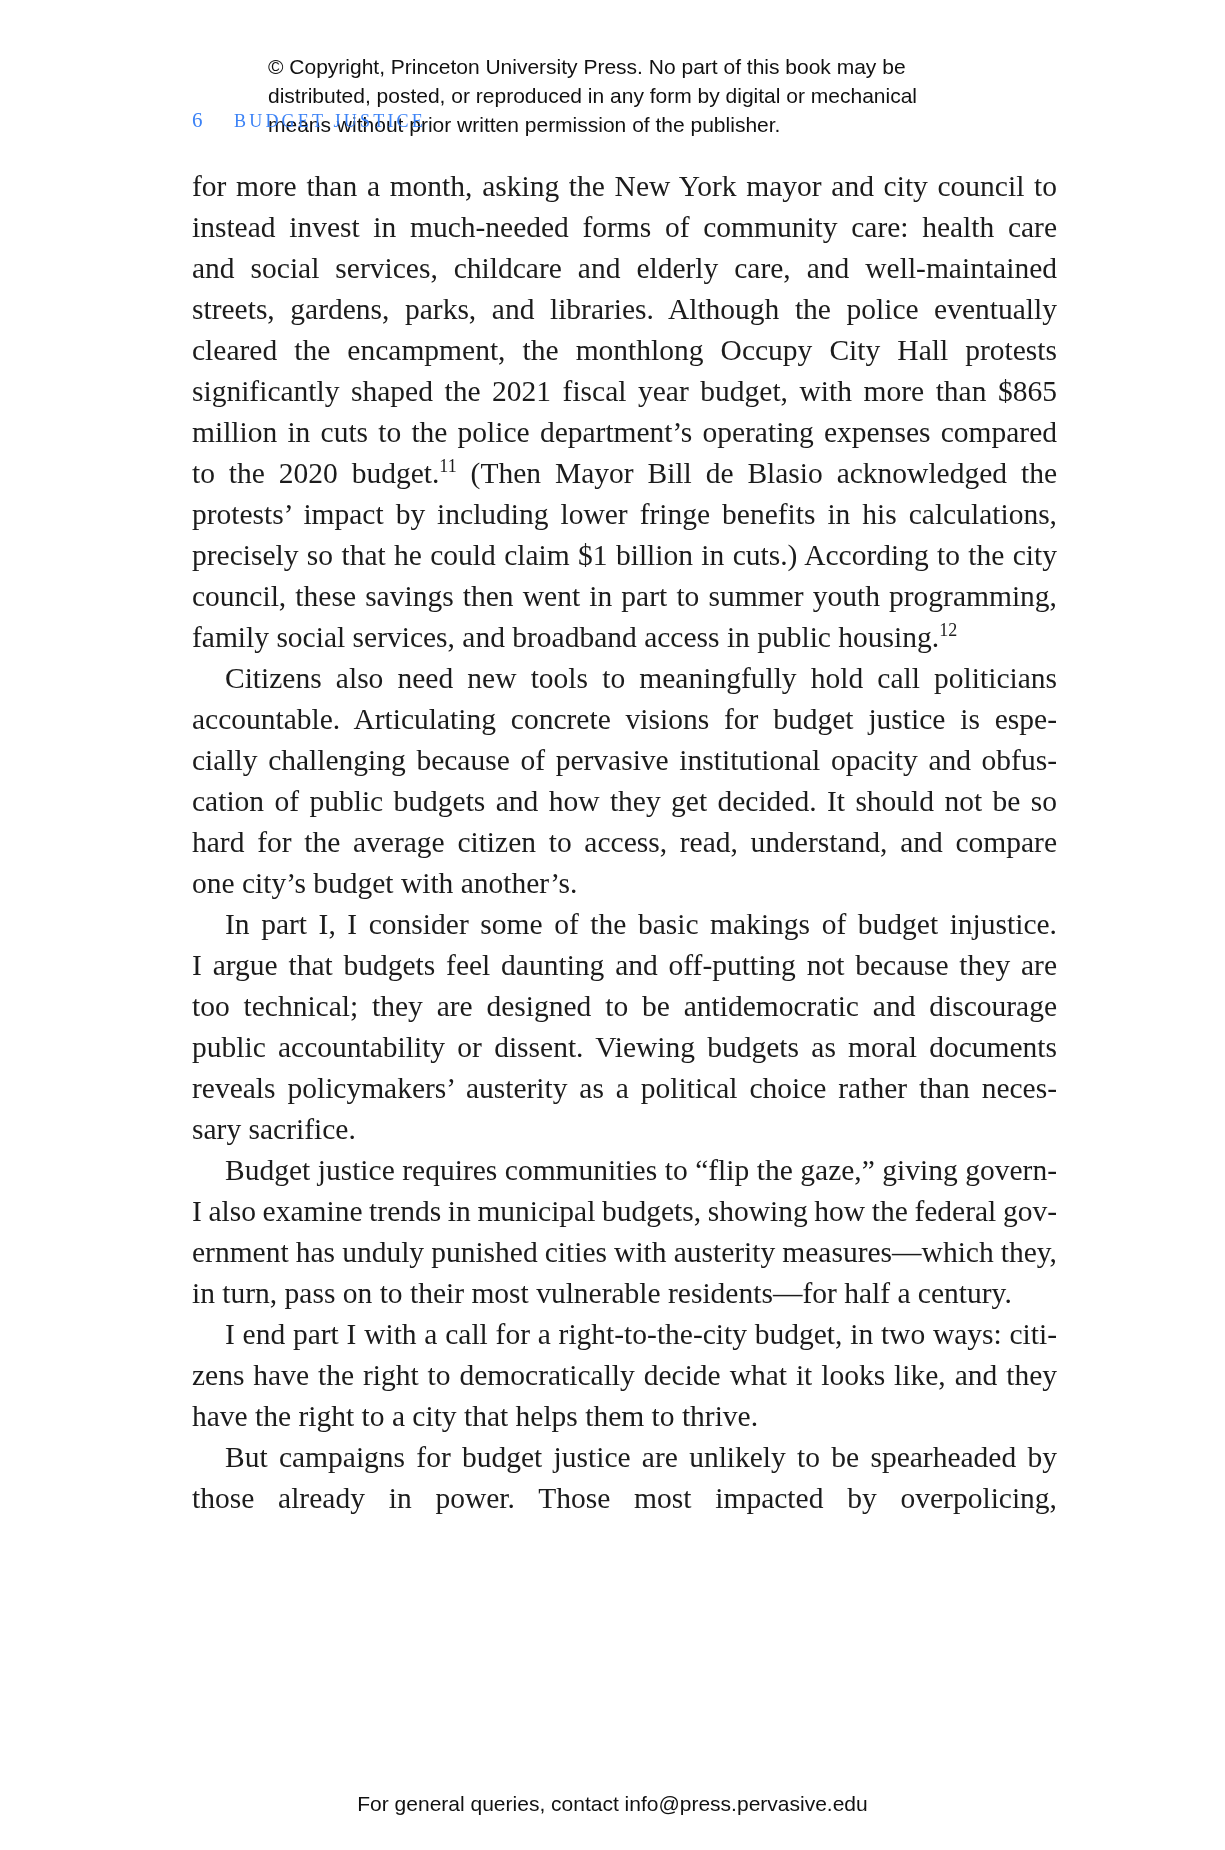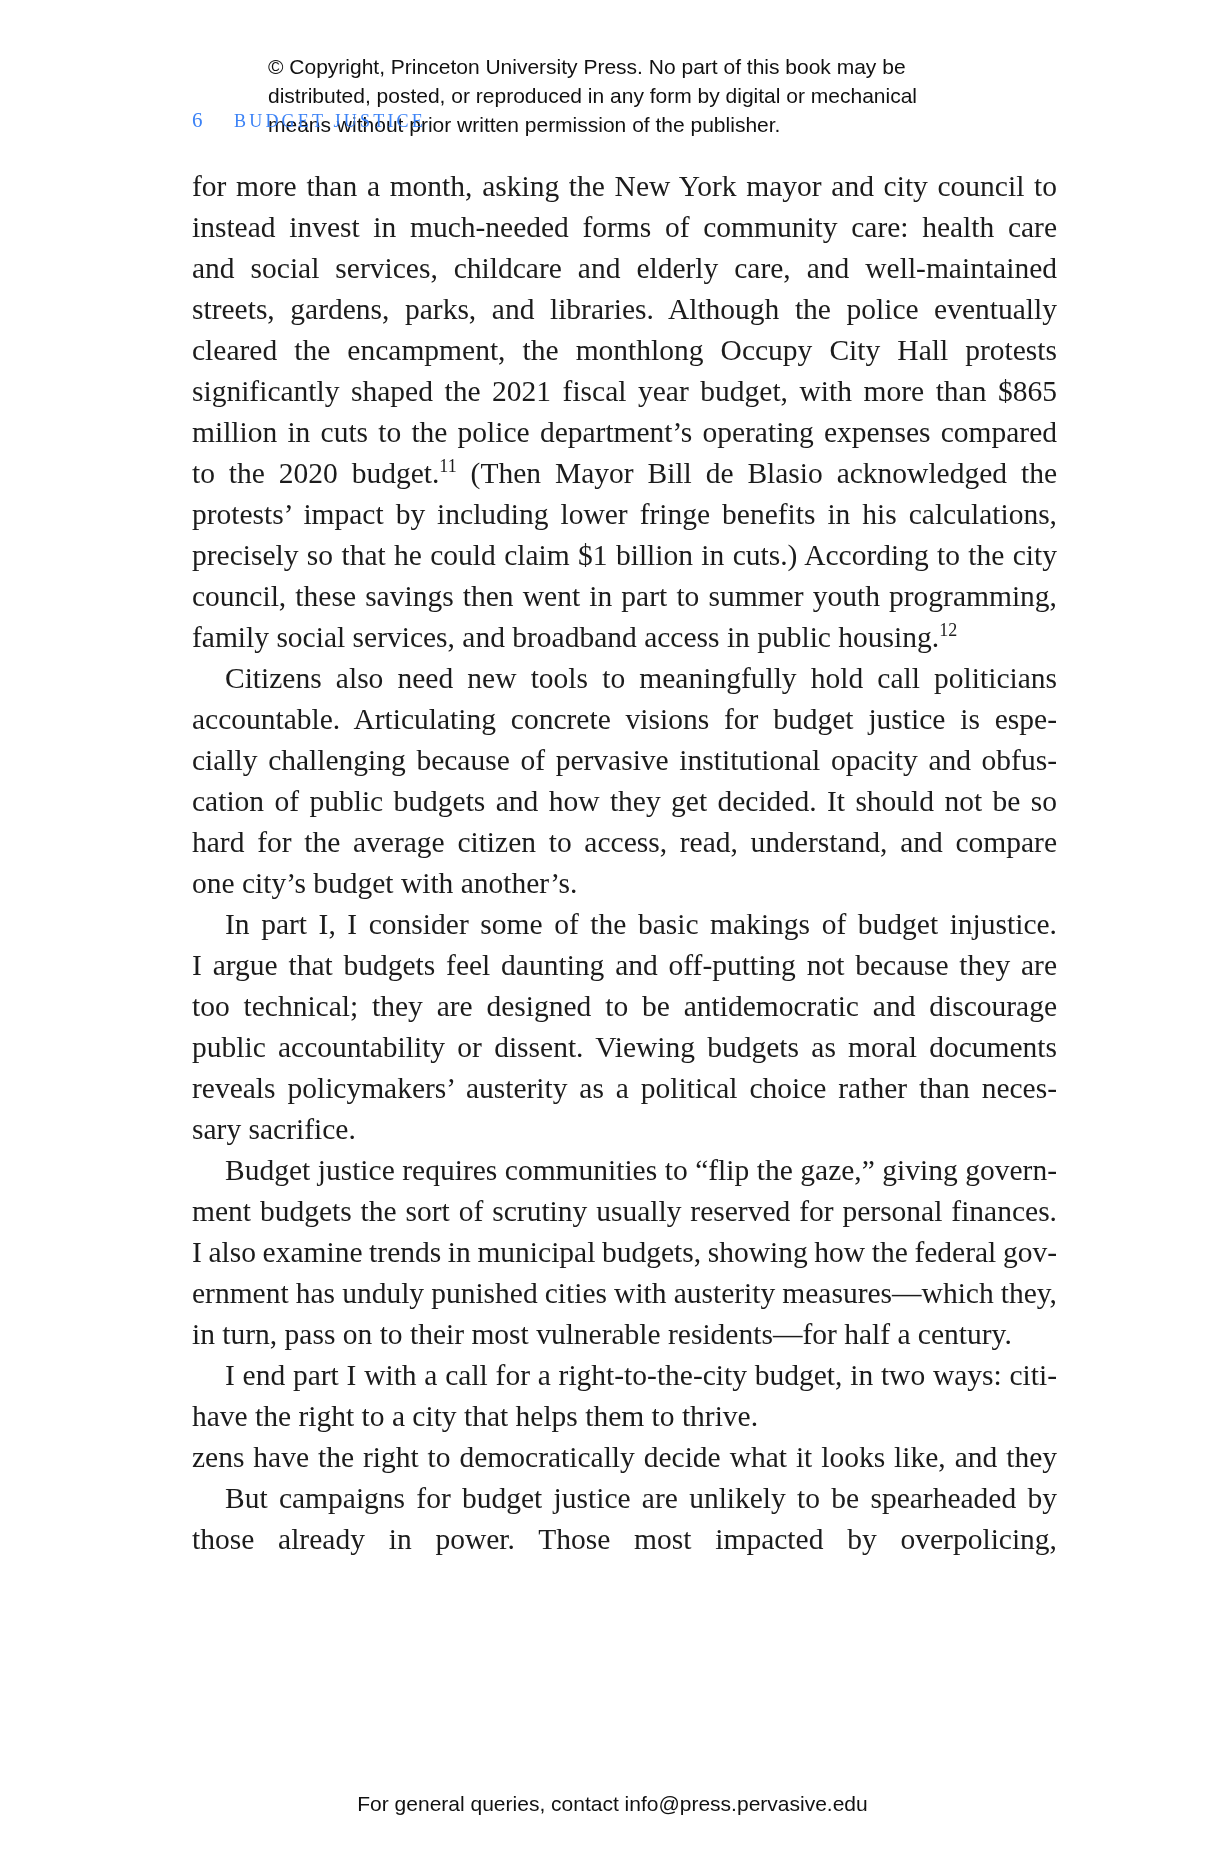--- a/index.html
+++ b/index.html
@@ -52,24 +52,23 @@
     <div class="line" style="white-space: nowrap; word-spacing: 0px;"><span>cation of public budgets and how they get decided. It should not be so</span></div>
     <div class="line" style="white-space: nowrap; word-spacing: 0px; font-family: Liberation Serif, serif;"><span>hard for the average citizen to access, read, understand, and compare</span></div>
     <div class="line last"><span>one city’s budget with another’s.</span></div>
     <div class="line indent" style="white-space: nowrap; word-spacing: 0px;"><span>In part I, I consider some of the basic makings of budget injustice.</span></div>
     <div class="line" style="white-space: nowrap; word-spacing: 0px;"><span>I argue that budgets feel daunting and off-putting not because they are</span></div>
     <div class="line" style="white-space: nowrap; word-spacing: 0px;"><span>too technical; they are designed to be antidemocratic and discourage</span></div>
     <div class="line" style="white-space: nowrap; word-spacing: 0px;"><span>public accountability or dissent. Viewing budgets as moral documents</span></div>
     <div class="line" style="white-space: nowrap; word-spacing: 0px;"><span>reveals policymakers’ austerity as a political choice rather than neces-</span></div>
     <div class="line last"><span>sary sacrifice.</span></div>
     <div class="line indent" style="white-space: nowrap; word-spacing: 0px;"><span>Budget justice requires communities to “flip the gaze,” giving govern-</span></div>
-    <div class="line" style="white-space: nowrap; word-spacing: 0px;"><span>ment budgets the sort of scrutiny usually reserved for personal finances.</span></div>
     <div class="line" style="white-space: nowrap; word-spacing: -0.757102px;"><span>I also examine trends in municipal budgets, showing how the federal gov-</span></div>
     <div class="line" style="white-space: nowrap; word-spacing: -0.291016px;"><span>ernment has unduly punished cities with austerity measures—which they,</span></div>
     <div class="line last"><span>in turn, pass on to their most vulnerable residents—for half a century.</span></div>
     <div class="line indent" style="white-space: nowrap; word-spacing: 0px;"><span>I end part I with a call for a right-to-the-city budget, in two ways: citi-</span></div>
+    <div class="line" style="white-space: nowrap; word-spacing: 0px;"><span>zens have the right to democratically decide what it looks like, and they</span></div>
     <div class="line last"><span>have the right to a city that helps them to thrive.</span></div>
-    <div class="line" style="white-space: nowrap; word-spacing: 0px;"><span>zens have the right to democratically decide what it looks like, and they</span></div>
     <div class="line indent" style="white-space: nowrap; word-spacing: 0px;"><span>But campaigns for budget justice are unlikely to be spearheaded by</span></div>
     <div class="line" style="white-space: nowrap; word-spacing: 0px;"><span>those already in power. Those most impacted by overpolicing,</span></div>
   </div>
 
 <div class="footer">For general queries, contact info@press.pervasive.edu</div>
 
 </body></html>

